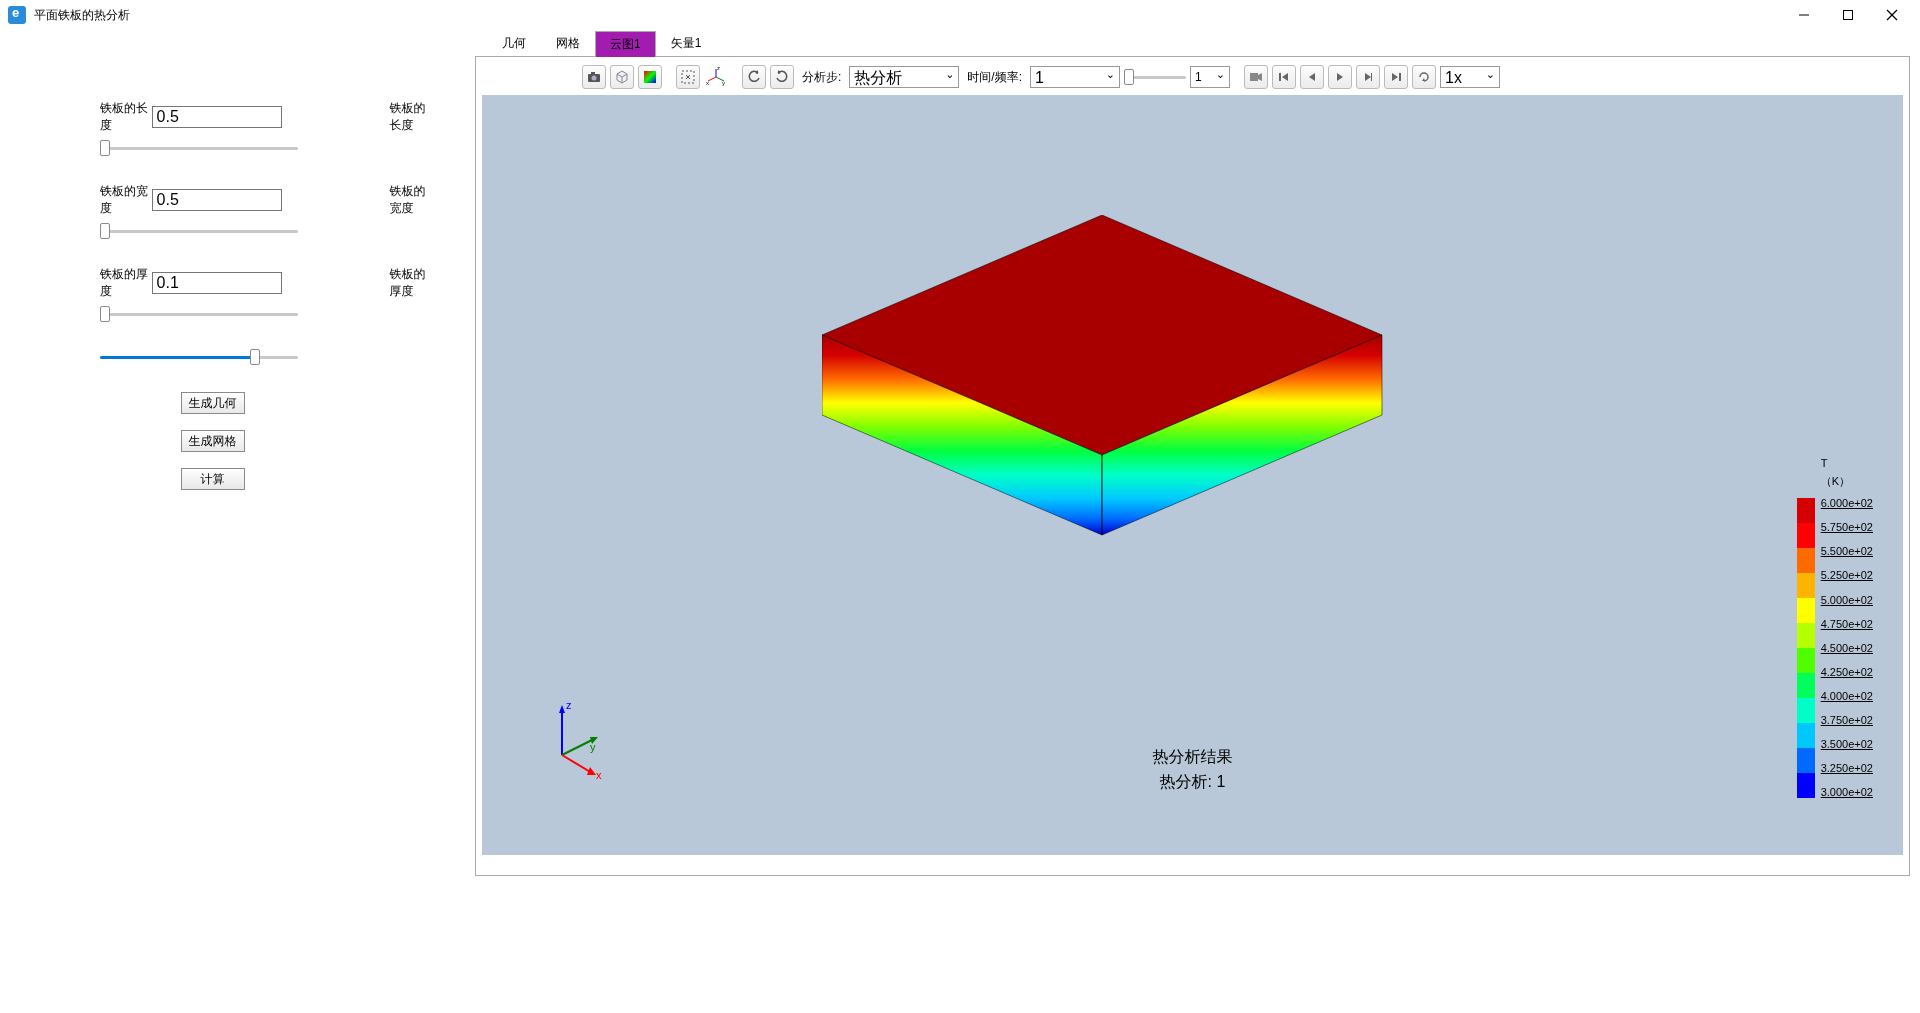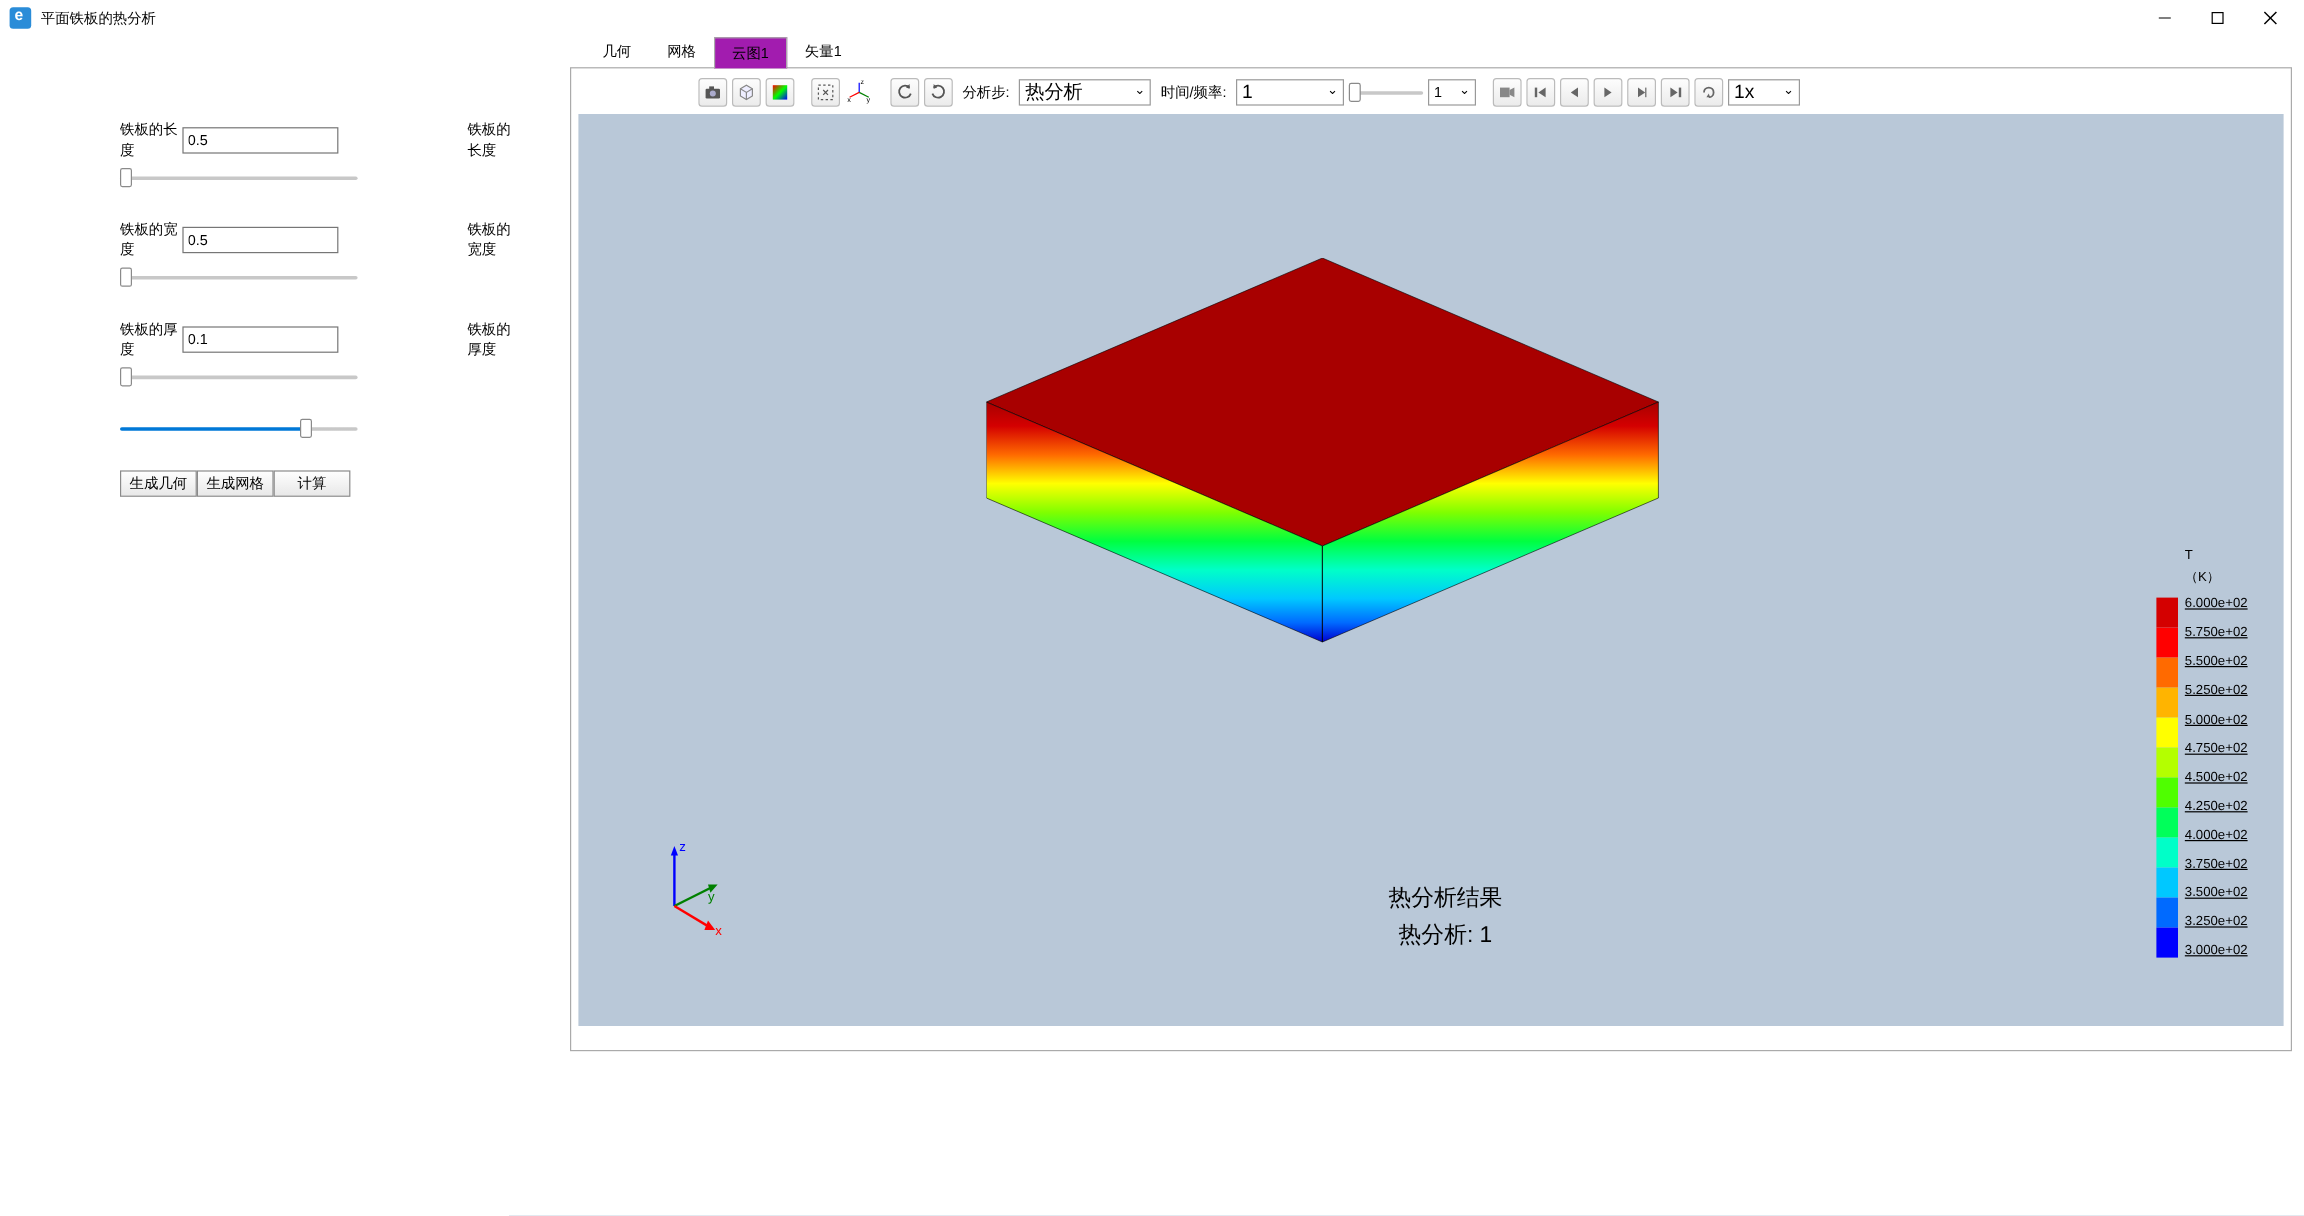--- a/index.html
+++ b/index.html
@@ -54,21 +54,21 @@
 .param-label {
   width: 68px;
   text-align: left;
   font-size: 12px;
 }
 .param-input {
   width: 130px;
   height: 22px;
   border: 1px solid #767676;
   padding: 2px 4px;
-  font-size: 12px;
+  font-size: 16px;
 }
 .param-output {
   margin-left: 108px;
   font-size: 12px;
 }
 .slider-row {
   margin-bottom: 24px;
   padding-left: 0;
 }
 .slider {
@@ -90,23 +90,23 @@
   background: #fff;
   border: 1px solid #8a8a8a;
   border-radius: 2px;
   margin-top: -7px;
 }
 input[type=range].blue-track::-webkit-slider-runnable-track {
   background: linear-gradient(to right, #0078d7 0%, #0078d7 80%, #c8c8c8 80%, #c8c8c8 100%);
 }
 .action-buttons {
   display: flex;
-  flex-direction: row;
+  flex-direction: column;
   align-items: center;
-  gap: 0;
+  gap: 16px;
   padding-right: 110px;
 }
 .action-btn {
   width: 64px;
   height: 22px;
   border: 1px solid #8a8a8a;
   background: linear-gradient(#fefefe, #e8e8e8);
   font-size: 12px;
   cursor: pointer;
 }
@@ -204,23 +204,22 @@
   left: 50px;
   bottom: 70px;
   width: 90px; height: 90px;
 }
 .result-title {
   position: absolute;
   left: 50%;
   bottom: 60px;
   transform: translateX(-50%);
   text-align: center;
-  font-size: 19px;
+  font-size: 16px;
   line-height: 1.6;
-  margin-left: 12px;
 }
 .legend {
   position: absolute;
   right: 30px;
   top: 360px;
   font-size: 11px;
 }
 .legend-title {
   margin-bottom: 8px;
   line-height: 1.6;

